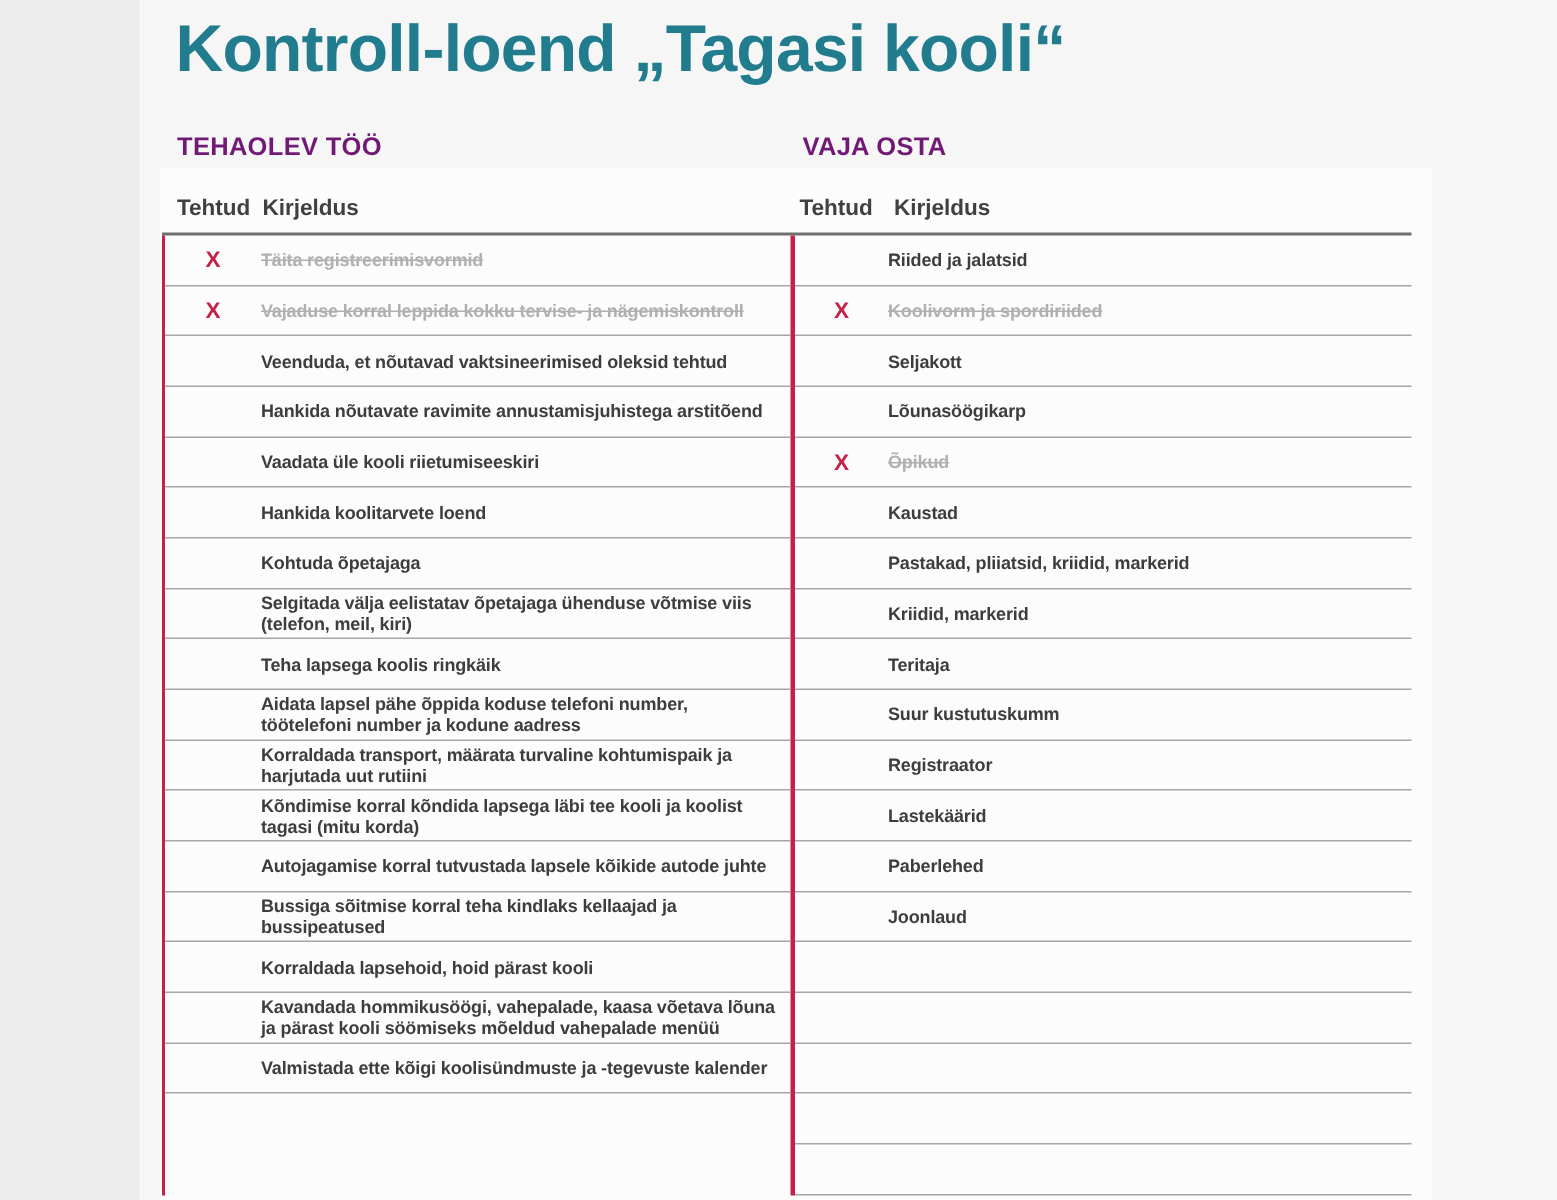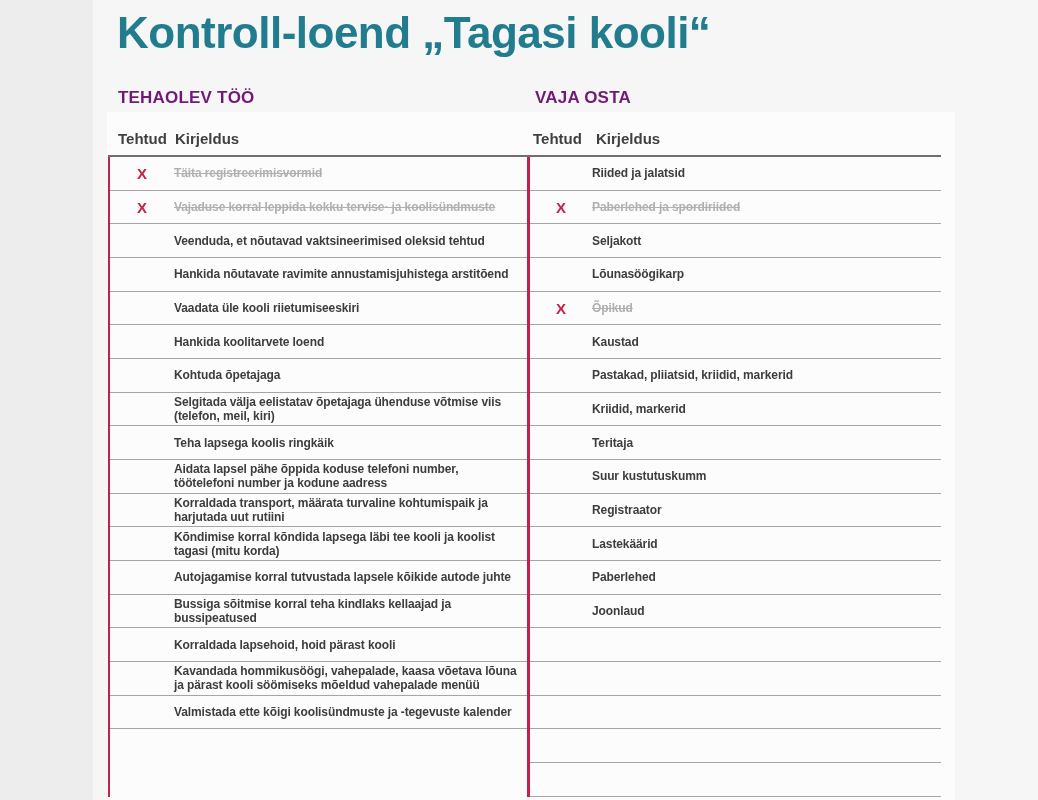--- a/index.html
+++ b/index.html
@@ -83,21 +83,21 @@
   <div class="col-header r-desc">Kirjeldus</div>
 
   <div class="tables">
     <div class="tbl left">
         <div class="row">
           <div class="cell check">X</div>
           <div class="cell desc struck">Täita registreerimisvormid</div>
         </div>
         <div class="row">
           <div class="cell check">X</div>
-          <div class="cell desc struck">Vajaduse korral leppida kokku tervise- ja koolisündmuste</div>
+          <div class="cell desc struck">Vajaduse korral leppida kokku tervise- ja nägemiskontroll</div>
         </div>
         <div class="row">
           <div class="cell check"></div>
           <div class="cell desc">Veenduda, et nõutavad vaktsineerimised oleksid tehtud</div>
         </div>
         <div class="row">
           <div class="cell check"></div>
           <div class="cell desc">Hankida nõutavate ravimite annustamisjuhistega arstitõend</div>
         </div>
         <div class="row">
@@ -153,21 +153,21 @@
           <div class="cell desc">Valmistada ette kõigi koolisündmuste ja -tegevuste kalender</div>
         </div>
       </div>
     <div class="tbl right">
         <div class="row">
           <div class="cell check"></div>
           <div class="cell desc">Riided ja jalatsid</div>
         </div>
         <div class="row">
           <div class="cell check">X</div>
-          <div class="cell desc struck">Paberlehed ja spordiriided</div>
+          <div class="cell desc struck">Koolivorm ja spordiriided</div>
         </div>
         <div class="row">
           <div class="cell check"></div>
           <div class="cell desc">Seljakott</div>
         </div>
         <div class="row">
           <div class="cell check"></div>
           <div class="cell desc">Lõunasöögikarp</div>
         </div>
         <div class="row">

